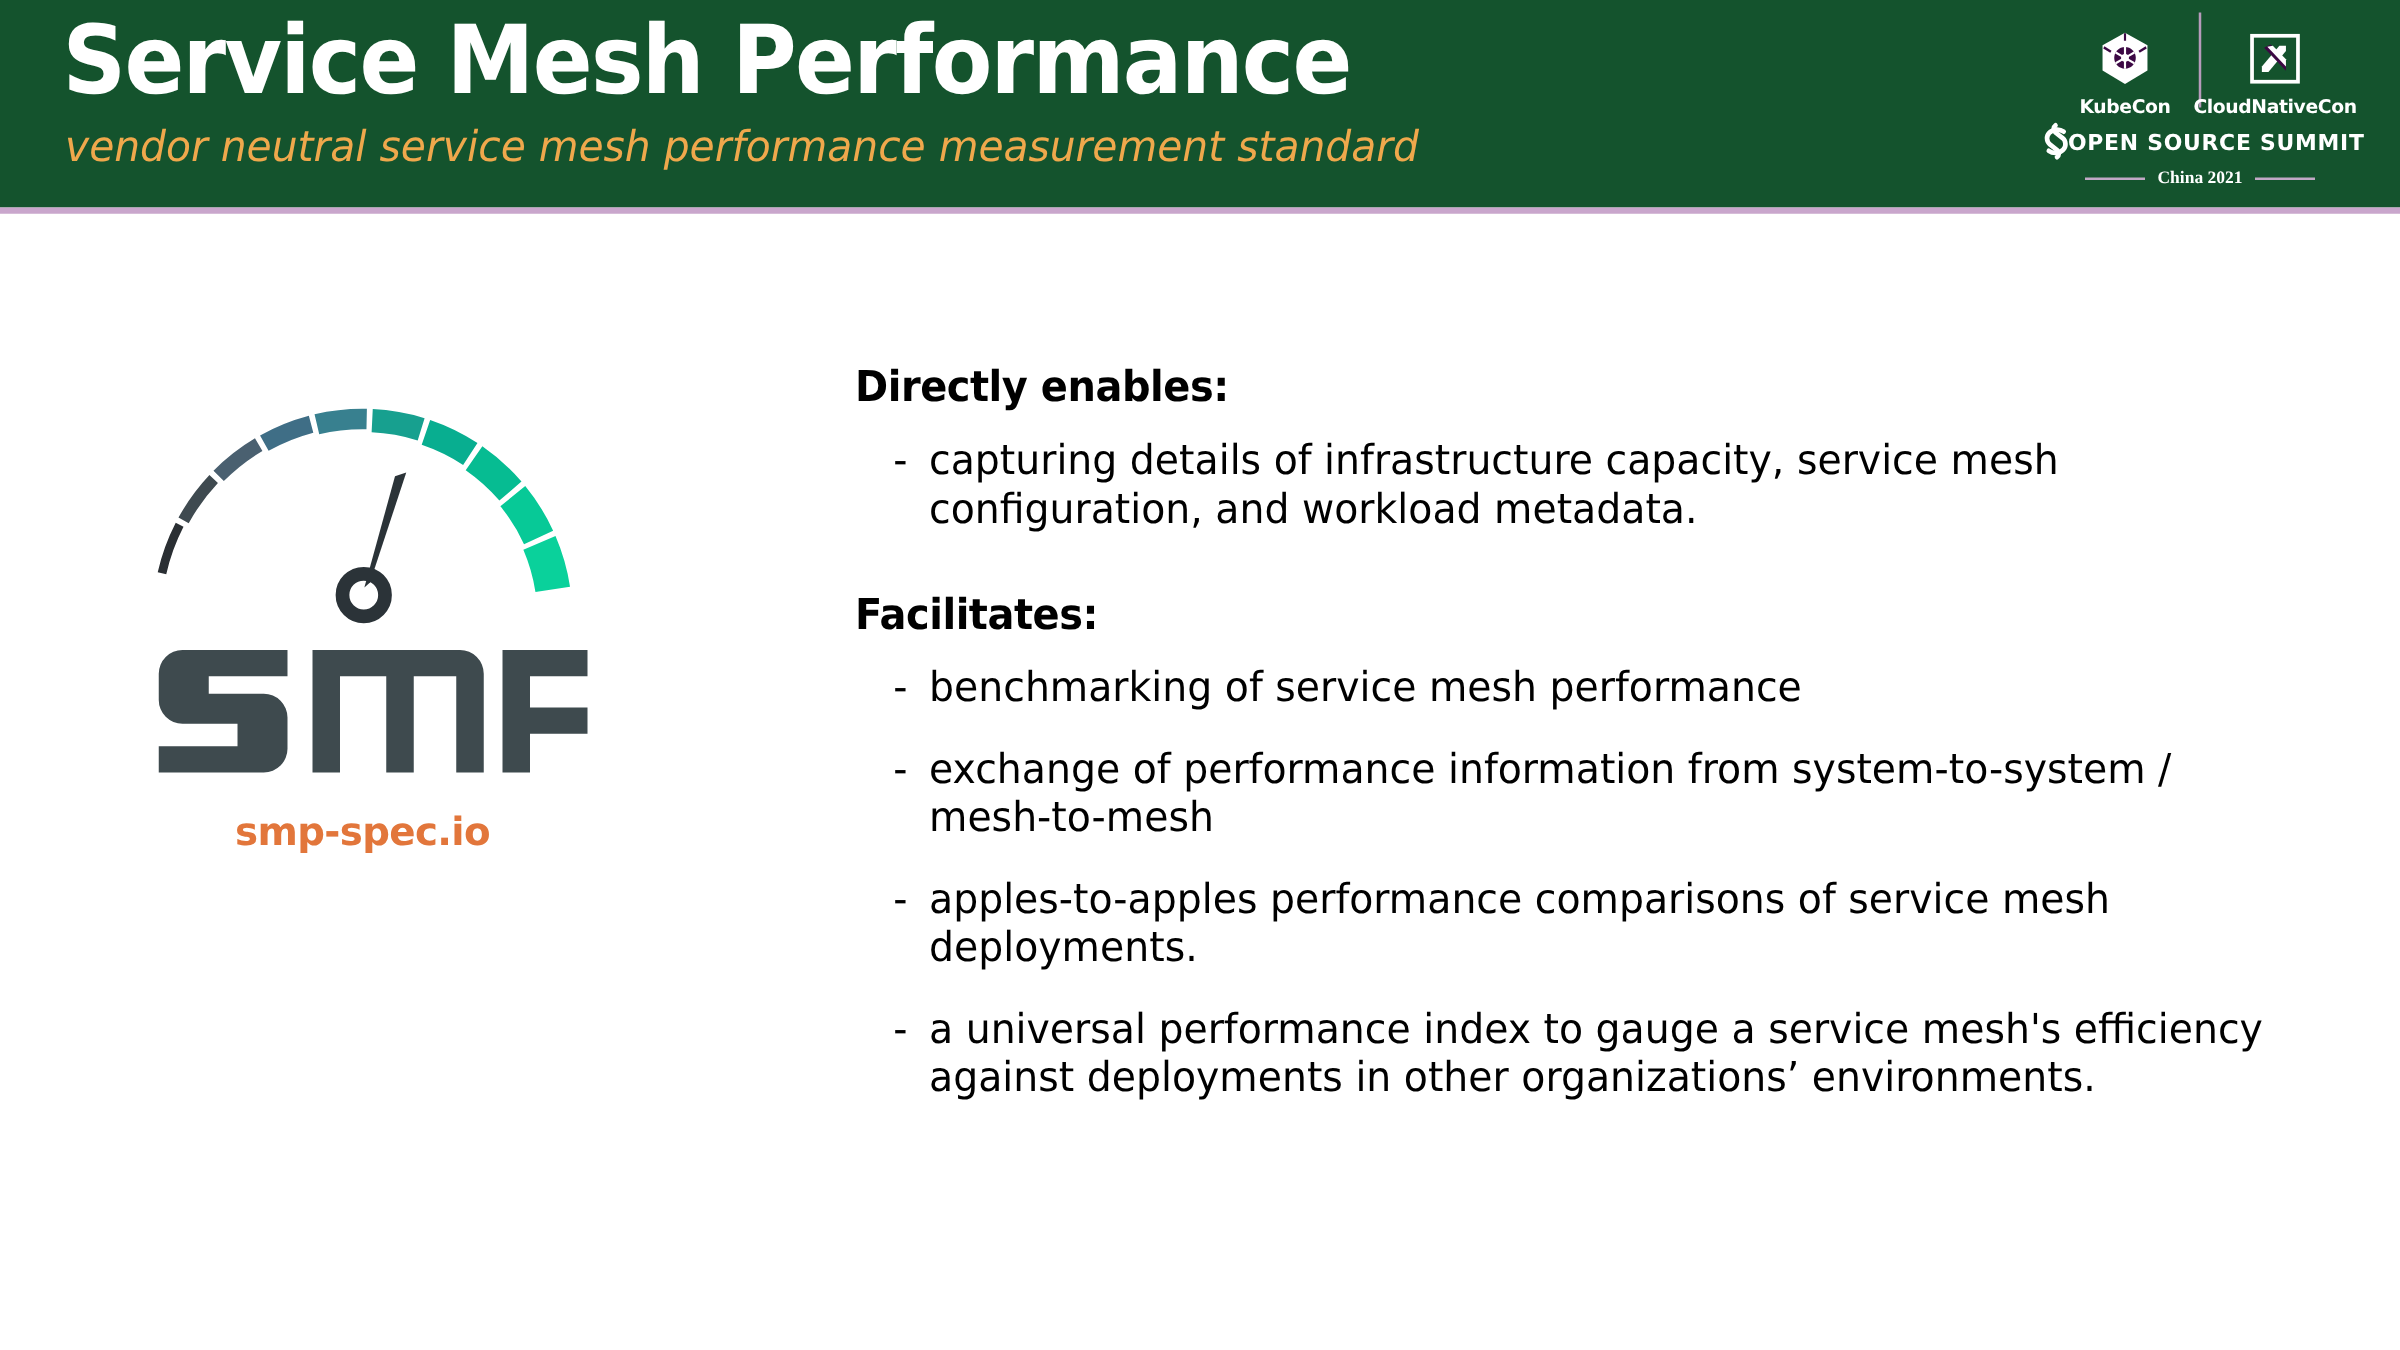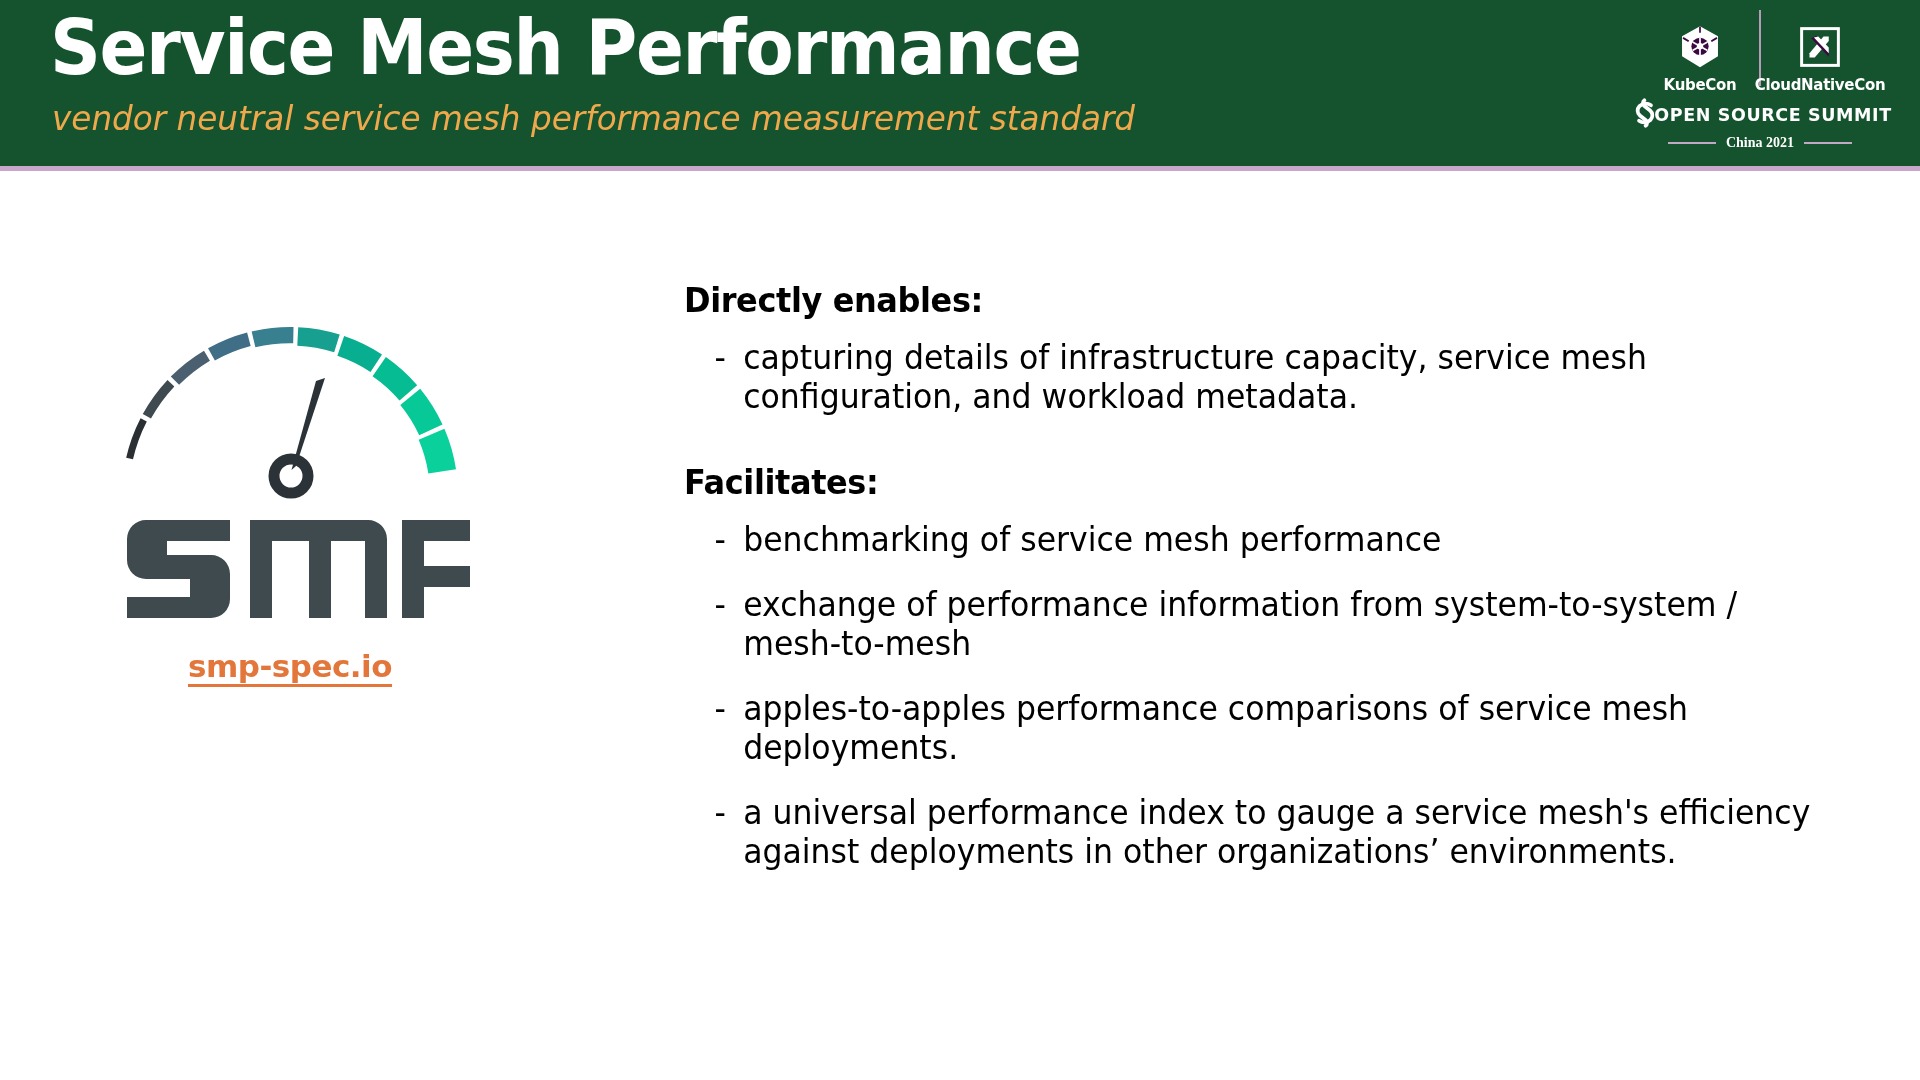--- a/index.html
+++ b/index.html
@@ -148,32 +148,31 @@
   .gauge-wrap { width: 360px; height: 230px; }
   .smp-word  { width: 360px; height: 110px; margin-top: 4px;}
   .smp-link {
     display: block;
     text-align: center;
     margin-top: 24px;
     font-family: "DejaVu Sans", sans-serif;
     font-weight: bold;
     font-size: 31px;
     color: #E2763B;
-    text-decoration: underline;
     text-decoration-thickness: 3px;
     text-underline-offset: 7px;
     letter-spacing: -0.5px;
     cursor: pointer;
   }
 
   
   .content {
     position: absolute;
     left: 684px;
-    top: 278px;
+    top: 288px;
     width: 1200px;
     color: #000000;
   }
   .section-heading {
     font-family: "DejaVu Sans", sans-serif;
     font-weight: bold;
     font-size: 34px;
     color: #000000;
     letter-spacing: -0.4px;
     line-height: 44px;

